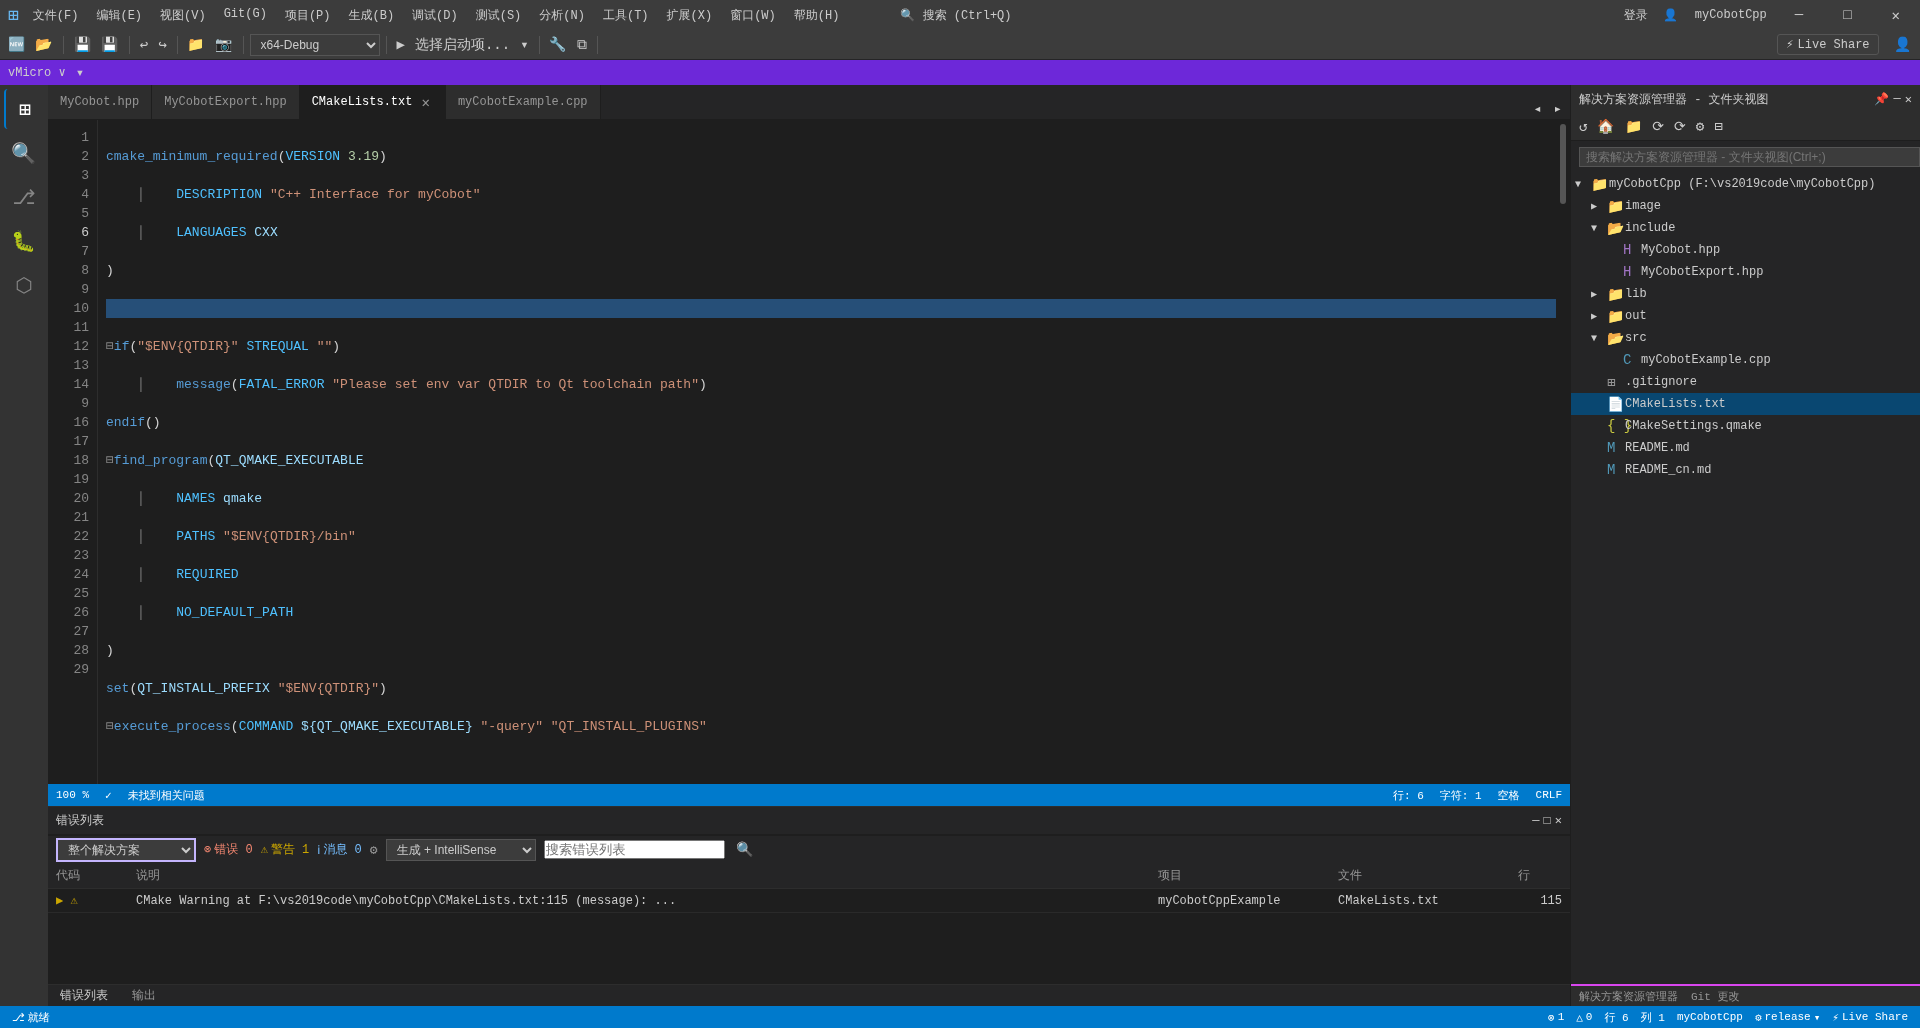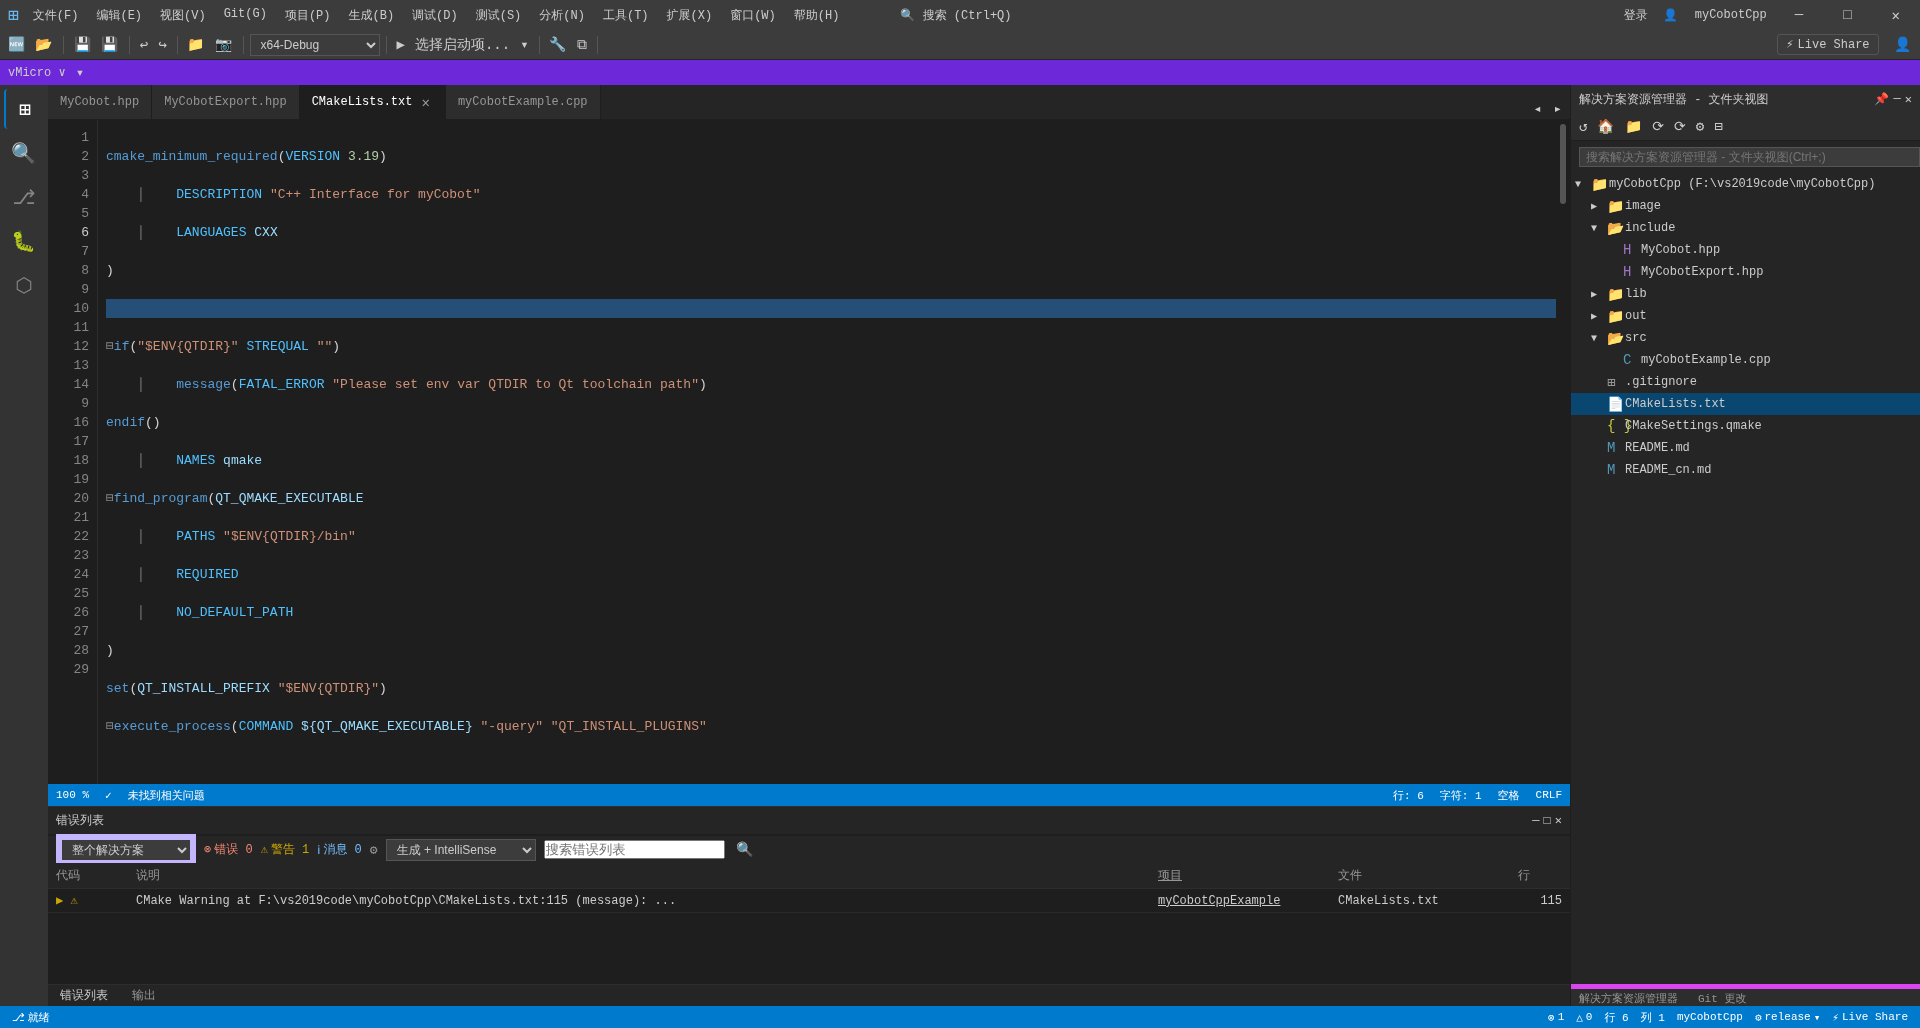--- a/index.html
+++ b/index.html
@@ -295,21 +295,21 @@
       height: 28px;
       display: flex;
       align-items: center;
       padding: 0 8px;
       gap: 8px;
       flex-shrink: 0;
       border-top: 1px solid #1e1e1e;
     }
     .scope-dropdown {
       background: #3c3c3c;
-      border: 6px solid #c4b5fd;
+      border: 2px solid #c4b5fd;
       color: #cccccc;
       font-size: 12px;
       padding: 2px 6px;
       cursor: pointer;
       width: 140px;
     }
     .error-badge {
       background: transparent;
       color: #f48771;
       display: flex;
@@ -359,21 +359,21 @@
       font-weight: normal;
     }
     #error-table td {
       padding: 4px 8px;
       color: #cccccc;
       font-size: 12px;
       border-bottom: 1px solid #2a2a2a;
     }
     .col-code { width: 80px; }
     .col-desc { width: auto; }
-    .col-project { width: 180px; text-decoration: underline; }
+    .col-project { width: 180px; }
     .col-file { width: 180px; }
     .col-line { width: 60px; text-align: right; }
 
     
     #right-sidebar {
       width: 350px;
       background: #252526;
       display: flex;
       flex-direction: column;
       flex-shrink: 0;
@@ -441,27 +441,27 @@
       font-size: 12px;
       color: #cccccc;
     }
     .icon-folder { color: #dcb67a; }
     .icon-folder-open { color: #dcb67a; }
 
     #solution-footer {
       height: 22px;
       background: #2d2d2d;
       display: flex;
-      align-items: flex-end;
+      align-items: center;
       padding: 0 8px;
-      gap: 20px;
+      gap: 13px;
       font-size: 11px;
       color: #969696;
       flex-shrink: 0;
-      border-top: 5px solid #d946ef;
+      border-top: 2px solid #d946ef;
     }
 
     .highlighted-line {
       background: #264f78;
       display: block;
     }
 
     #panel-bottom-tabs {
       background: #252526;
       height: 22px;
@@ -624,22 +624,22 @@
         </div>
         <div id="code-content">
 <span class="code-line"><span class="cm-keyword">cmake_minimum_required</span>(<span class="cm-param">VERSION</span> <span class="cm-number">3.19</span>)</span>
 <span class="code-line">    <span style="color:#858585;">│</span>    <span class="cm-param">DESCRIPTION</span> <span class="cm-string">"C++ Interface for myCobot"</span></span>
 <span class="code-line">    <span style="color:#858585;">│</span>    <span class="cm-param">LANGUAGES</span> <span class="cm-variable">CXX</span></span>
 <span class="code-line">)</span>
 <span class="code-line highlighted-line"> </span>
 <span class="code-line"><span style="color:#858585;cursor:pointer;">⊟</span><span class="cm-keyword">if</span>(<span class="cm-string">"$ENV{QTDIR}"</span> <span class="cm-param">STREQUAL</span> <span class="cm-string">""</span>)</span>
 <span class="code-line">    <span style="color:#858585;">│</span>    <span class="cm-keyword">message</span>(<span class="cm-param">FATAL_ERROR</span> <span class="cm-string">"Please set env var QTDIR to Qt toolchain path"</span>)</span>
 <span class="code-line"><span class="cm-keyword">endif</span>()</span>
+<span class="code-line"><span style="color:#858585;cursor:pointer;">⊟</span><span class="cm-keyword">find_program</span>(<span class="cm-variable">QT_QMAKE_EXECUTABLE</span></span>
 <span class="code-line">    <span style="color:#858585;">│</span>    <span class="cm-param">NAMES</span> <span class="cm-variable">qmake</span></span>
-<span class="code-line"><span style="color:#858585;cursor:pointer;">⊟</span><span class="cm-keyword">find_program</span>(<span class="cm-variable">QT_QMAKE_EXECUTABLE</span></span>
 <span class="code-line">    <span style="color:#858585;">│</span>    <span class="cm-param">PATHS</span> <span class="cm-string">"$ENV{QTDIR}/bin"</span></span>
 <span class="code-line">    <span style="color:#858585;">│</span>    <span class="cm-param">REQUIRED</span></span>
 <span class="code-line">    <span style="color:#858585;">│</span>    <span class="cm-param">NO_DEFAULT_PATH</span></span>
 <span class="code-line">)</span>
 <span class="code-line"><span class="cm-keyword">set</span>(<span class="cm-variable">QT_INSTALL_PREFIX</span> <span class="cm-string">"$ENV{QTDIR}"</span>)</span>
 <span class="code-line"><span style="color:#858585;cursor:pointer;">⊟</span><span class="cm-keyword">execute_process</span>(<span class="cm-param">COMMAND</span> <span class="cm-variable">${QT_QMAKE_EXECUTABLE}</span> <span class="cm-string">"-query"</span> <span class="cm-string">"QT_INSTALL_PLUGINS"</span></span>
 
 
 
 

